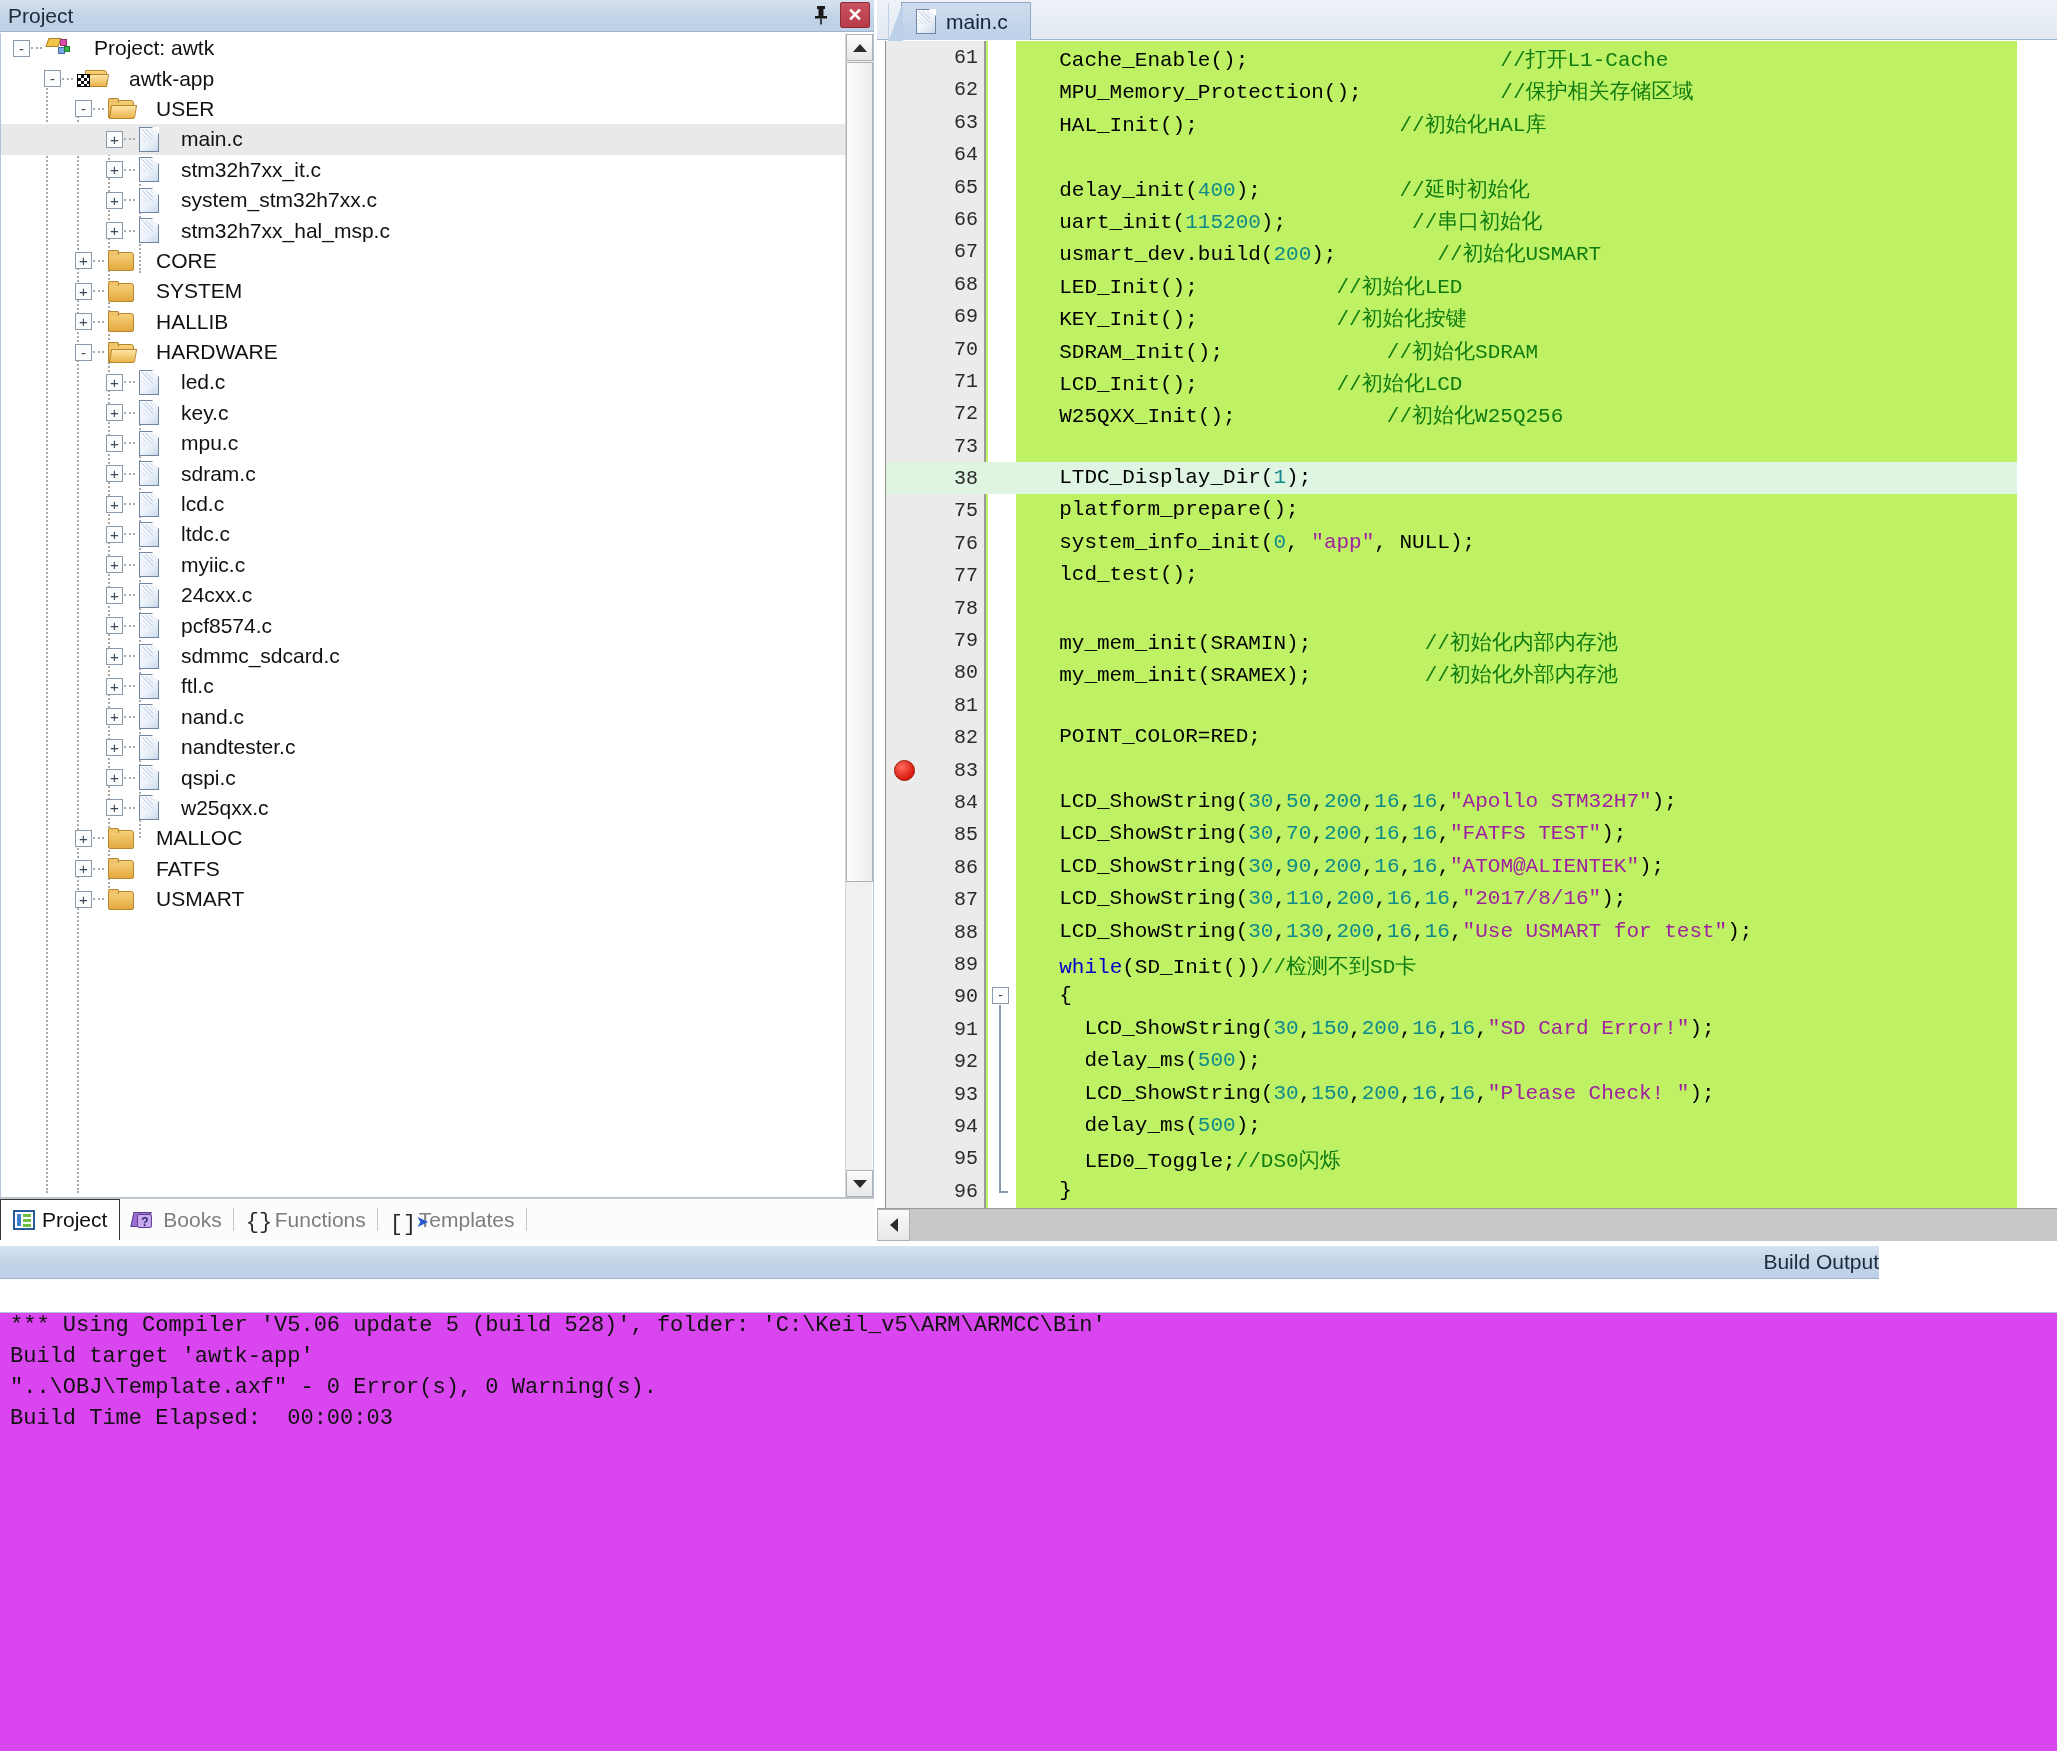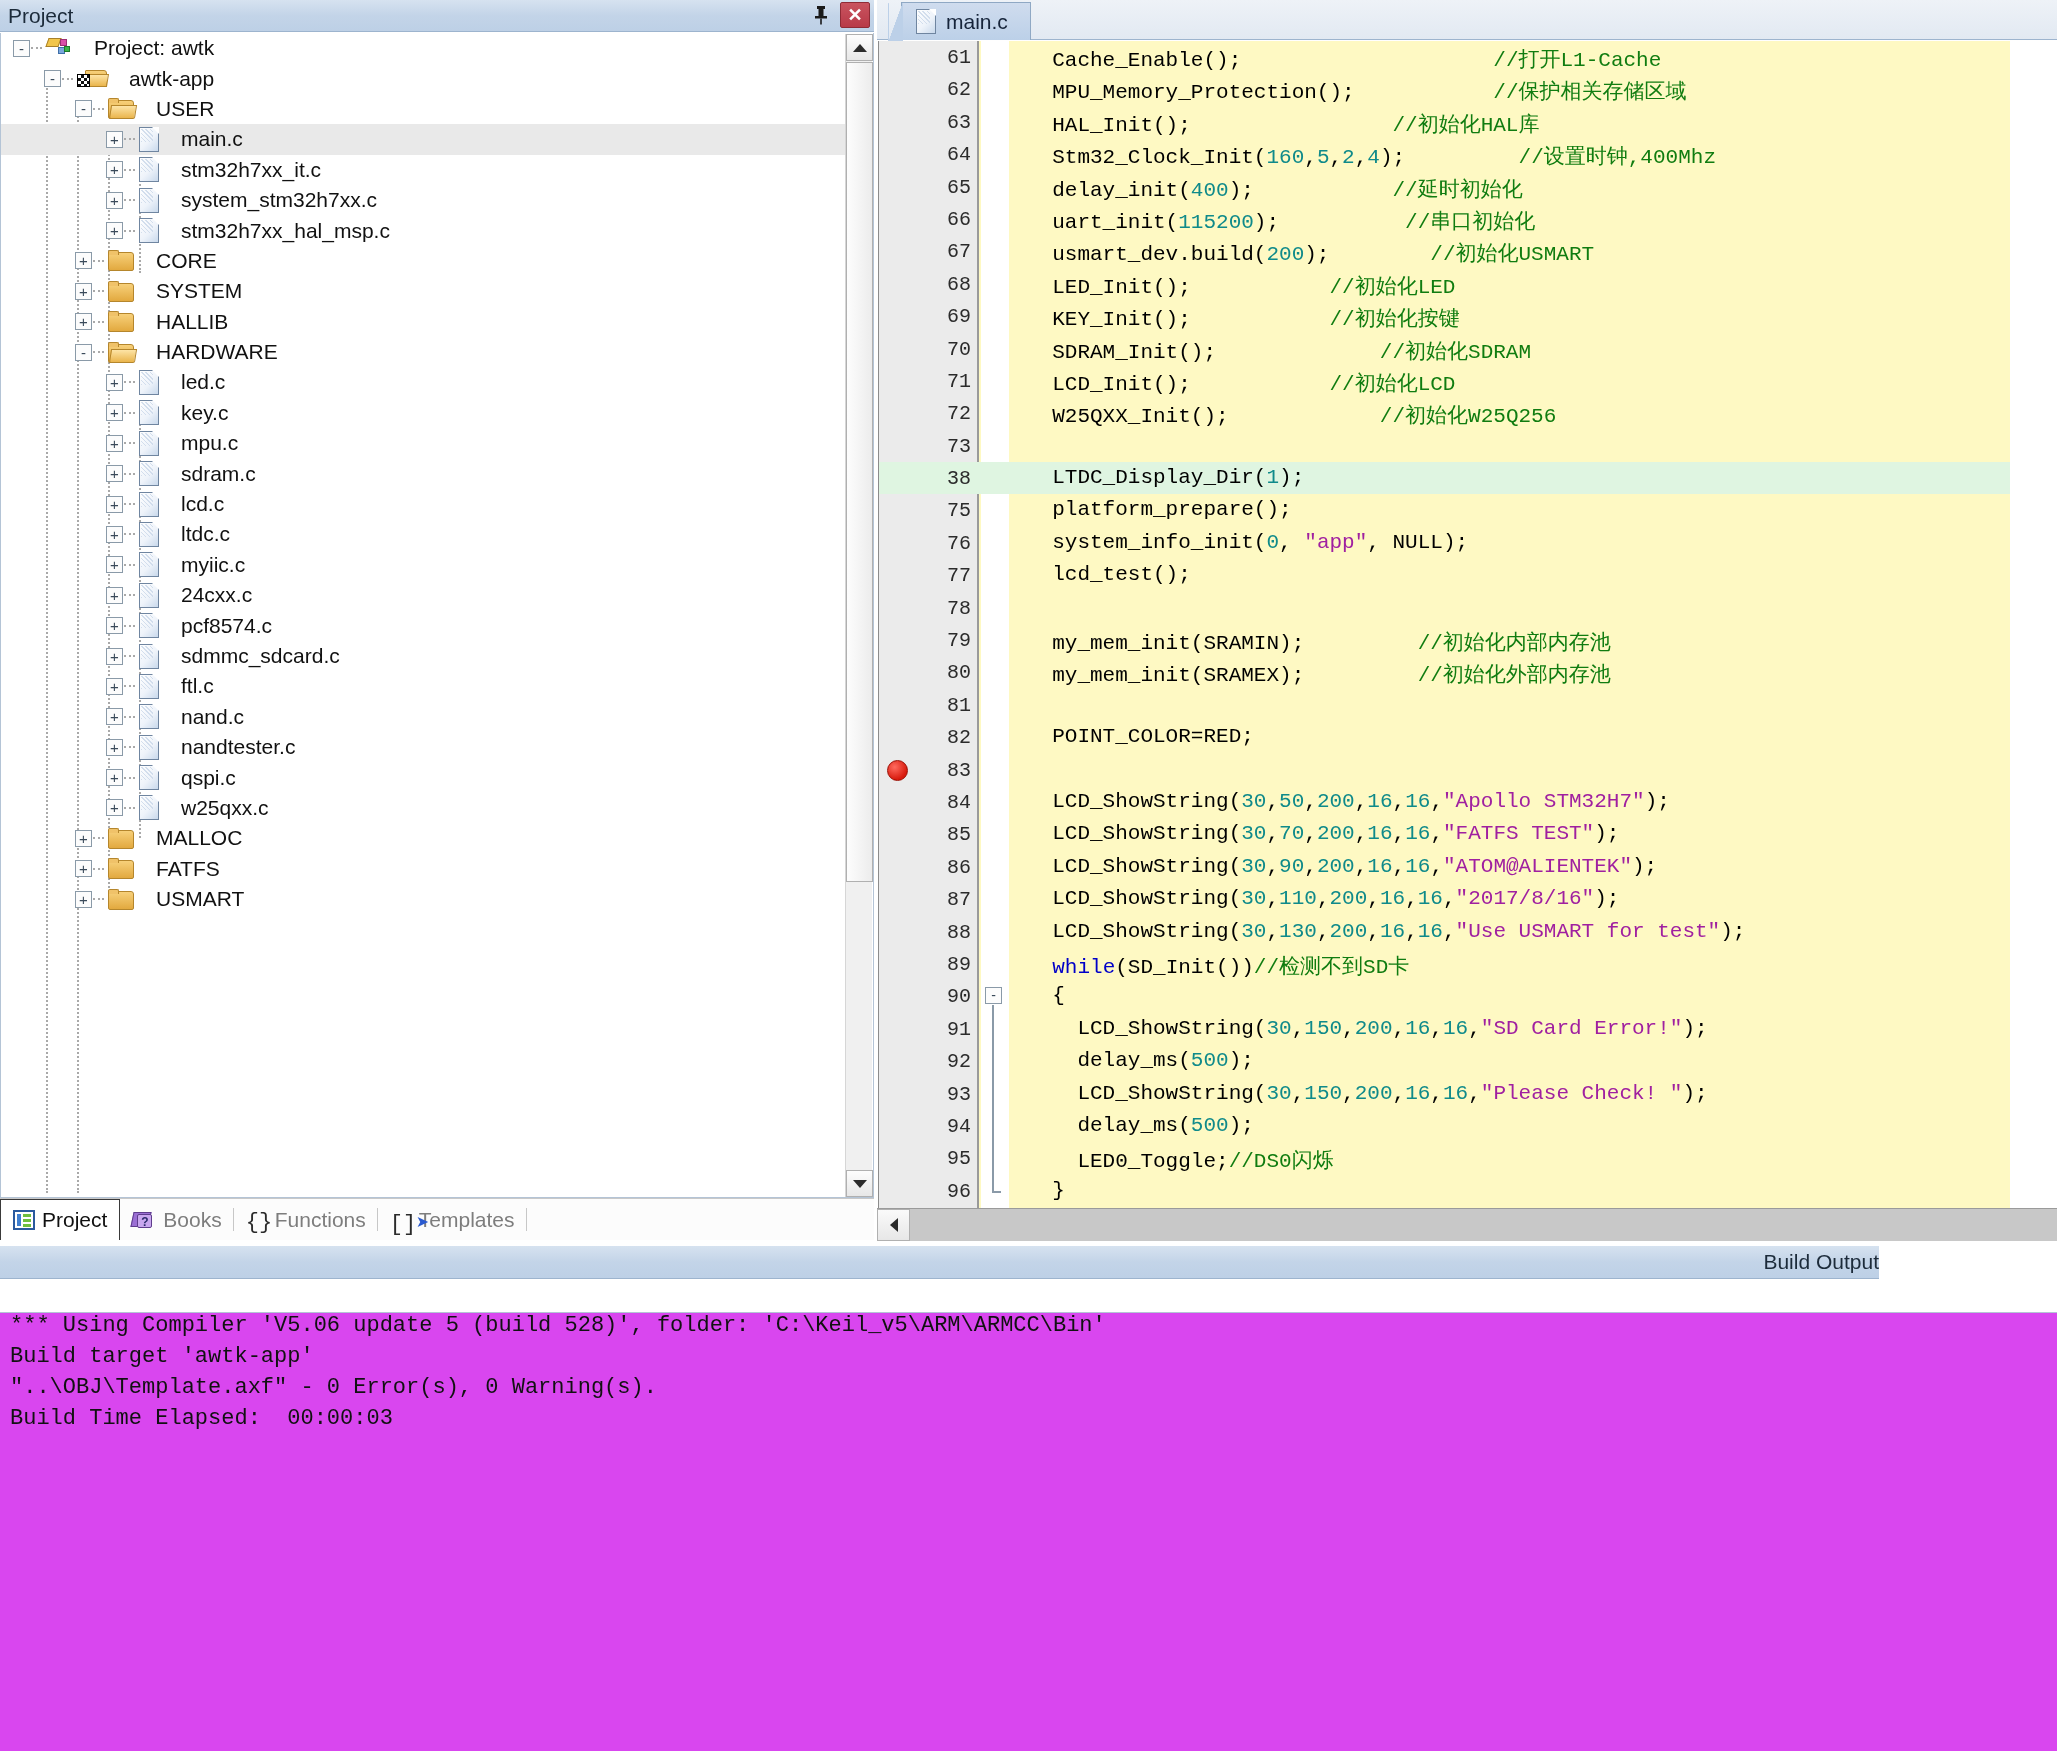--- a/index.html
+++ b/index.html
@@ -185,22 +185,22 @@
     cursor:pointer;
   }
   .etab::before{
     content:""; position:absolute; left:-14px; top:0; width:14px; height:38px;
     background:linear-gradient(to bottom right,transparent 48%,#bcd0e8 49%);
     border-left:1px solid transparent;
   }
   .etab-file { width:20px; height:25px; position:relative; }
 
   .code-area {
-    position:absolute; left:1px; top:41px; width:1132px; height:1167px;
-    background:#fef9c3; border-left:1px solid #8c8c8c;
+    position:absolute; left:8px; top:41px; width:1132px; height:1167px;
+    background:#bef264; border-left:1px solid #8c8c8c;
     overflow:hidden;
   }
   .gutter-bp {
     position:absolute; left:0; top:0; width:34px; height:1167px; background:#ebebeb;
   }
   .gutter-num {
     position:absolute; left:34px; top:0; width:66px; height:1167px; background:#ebebeb;
     border-right:2px solid #9a9a9a;
   }
   .gutter-fold {
@@ -621,21 +621,21 @@
     </div>
 
     <div class="code-area">
       <div class="gutter-bp"></div>
       <div class="gutter-num"></div>
       <div class="gutter-fold"></div>
       <div class="code-lines" id="code-lines">
           <div class="cline"><span class="num">61</span><span class="txt"><span class="p">  Cache_Enable();</span><span class="c">                    //打开L1-Cache</span></span></div>
           <div class="cline"><span class="num">62</span><span class="txt"><span class="p">  MPU_Memory_Protection();</span><span class="c">           //保护相关存储区域</span></span></div>
           <div class="cline"><span class="num">63</span><span class="txt"><span class="p">  HAL_Init();</span><span class="c">                //初始化HAL库</span></span></div>
-          <div class="cline"><span class="num">64</span><span class="txt"><span class="p">  Stm32_Clock_Init(</span><span class="n">160</span><span class="p">,</span><span class="n">5</span><span class="p">,</span><span class="n">2</span><span class="p">,</span><span class="n">4</span><span class="p">);</span><span class="c">         //设置时钟,400Mhz</span></span></div>
+          <div class="cline"><span class="num">64</span></div>
           <div class="cline"><span class="num">65</span><span class="txt"><span class="p">  delay_init(</span><span class="n">400</span><span class="p">);</span><span class="c">           //延时初始化</span></span></div>
           <div class="cline"><span class="num">66</span><span class="txt"><span class="p">  uart_init(</span><span class="n">115200</span><span class="p">);</span><span class="c">          //串口初始化</span></span></div>
           <div class="cline"><span class="num">67</span><span class="txt"><span class="p">  usmart_dev.build(</span><span class="n">200</span><span class="p">);</span><span class="c">        //初始化USMART</span></span></div>
           <div class="cline"><span class="num">68</span><span class="txt"><span class="p">  LED_Init();</span><span class="c">           //初始化LED</span></span></div>
           <div class="cline"><span class="num">69</span><span class="txt"><span class="p">  KEY_Init();</span><span class="c">           //初始化按键</span></span></div>
           <div class="cline"><span class="num">70</span><span class="txt"><span class="p">  SDRAM_Init();</span><span class="c">             //初始化SDRAM</span></span></div>
           <div class="cline"><span class="num">71</span><span class="txt"><span class="p">  LCD_Init();</span><span class="c">           //初始化LCD</span></span></div>
           <div class="cline"><span class="num">72</span><span class="txt"><span class="p">  W25QXX_Init();</span><span class="c">            //初始化W25Q256</span></span></div>
           <div class="cline"><span class="num">73</span><span class="txt"></span></div>
           <div class="cline hl"><div class="hlbar"></div><span class="num">38</span><span class="txt"><span class="p">  LTDC_Display_Dir(</span><span class="n">1</span><span class="p">);</span></span></div>

